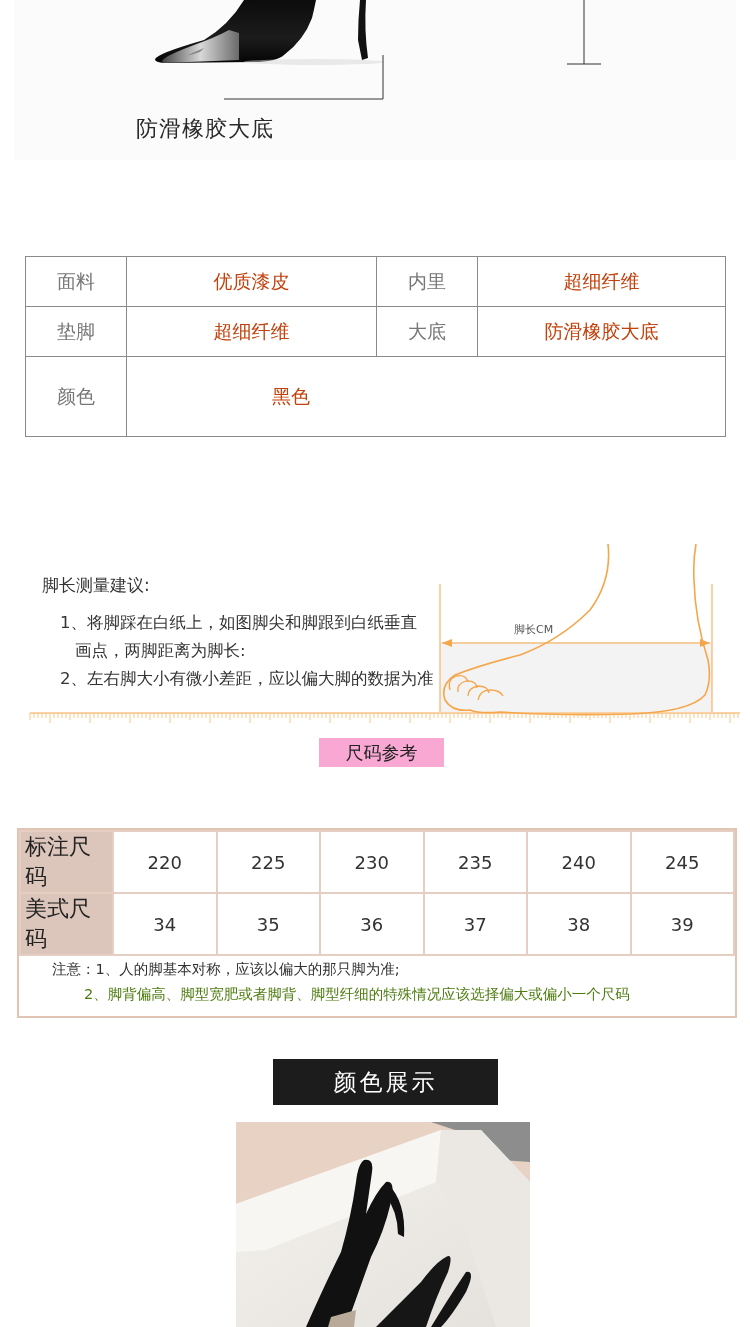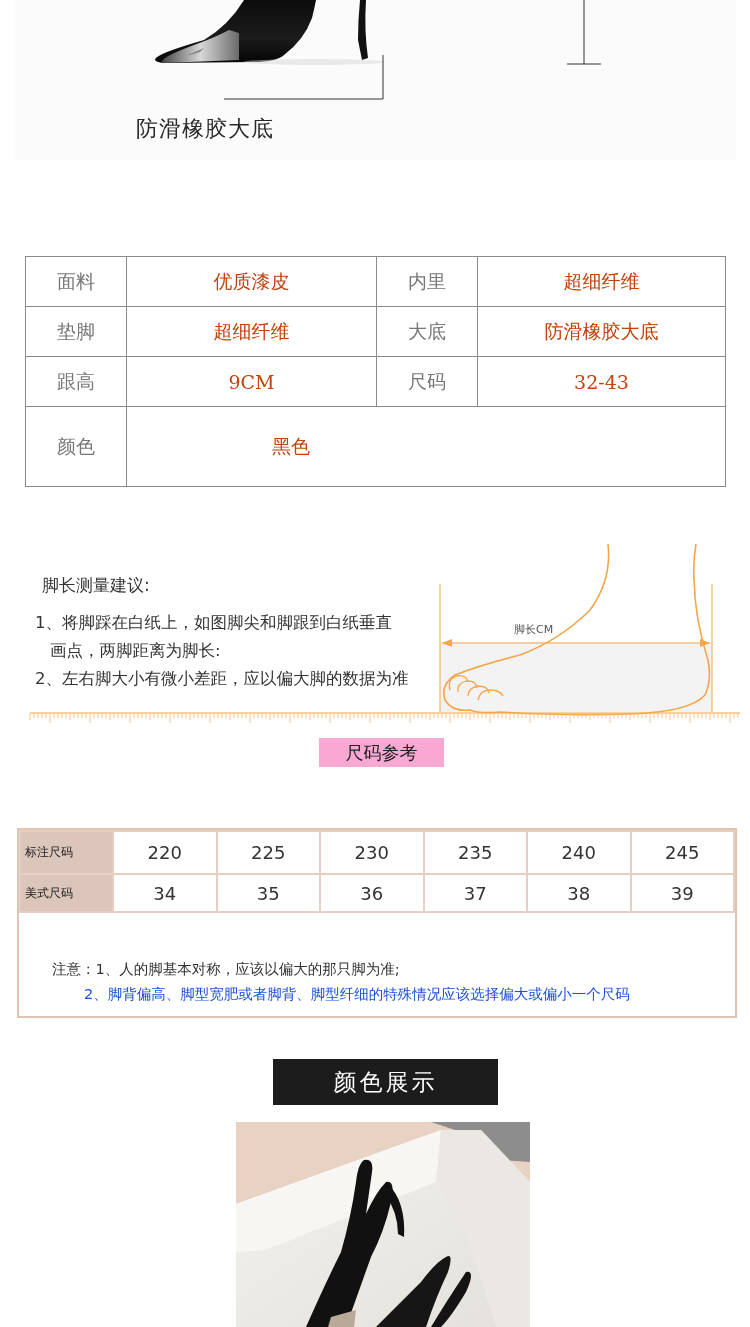--- a/index.html
+++ b/index.html
@@ -14,39 +14,39 @@
   
   .spec { position: absolute; left: 25px; top: 256px; width: 701px; border-collapse: collapse; }
   .spec td { border: 1px solid #8a8a8a; text-align: center; font-size: 19px; height: 50px; }
   .spec td.k { color: #777; width: 101px; }
   .spec td.v { color: #c2410c; font-family: "DejaVu Serif", "Liberation Serif", serif; }
   .spec tr.tall td { height: 80px; }
 
   
   .guide { position: absolute; left: 0; top: 540px; width: 750px; height: 200px; }
   .guide-title { position: absolute; left: 42px; top: 34px; font-size: 17px; color: #333; }
-  .guide-line { position: absolute; font-size: 16.5px; color: #333; white-space: nowrap; }
+  .guide-line { position: absolute; font-size: 16.5px; color: #333; white-space: nowrap; margin-left: 25px; }
   .guide-line.l1 { left: 35px; top: 72px; }
   .guide-line.l2 { left: 50px; top: 100px; }
   .guide-line.l3 { left: 35px; top: 128px; }
   .guide svg { position: absolute; left: 0; top: 0; }
   .foot-label { position: absolute; left: 514px; top: 82px; font-size: 11px; color: #555; }
 
   
   .size-title { position: absolute; left: 319px; top: 738px; width: 125px; height: 29px; background: #f9a8d4; text-align: center; line-height: 29px; font-size: 18px; color: #222; }
   .size-wrap { position: absolute; left: 17px; top: 828px; width: 720px; height: 190px; border: 2px solid #e0c4b4; }
   .size { width: 100%; border-collapse: collapse; }
   .size td { border: 2px solid #e6cfc2; text-align: center; font-size: 18px; color: #333; height: 40px; }
-  .size td.h { background: #dcc5ba; color: #222; width: 93px; text-align: left; padding-left: 4px; font-size: 12px; }
+  .size td.h { background: #dcc5ba; color: #222; width: 93px; text-align: left; padding-left: 4px; font-size: 22px; }
   .size tr.r1 td { height: 43px; }
   .size tr.r2 td { height: 38px; }
   .size tr.r3 td { height: 38px; }
   .size-note { position: absolute; left: 0; top: 121px; width: 100%; height: 65px; }
   .size-note .n1 { position: absolute; left: 33px; top: 9px; font-size: 14.5px; color: #333; white-space: nowrap; }
-  .size-note .n2 { position: absolute; left: 65px; top: 34px; font-size: 14.5px; color: #1d4ed8; white-space: nowrap; }
+  .size-note .n2 { position: absolute; left: 65px; top: 34px; font-size: 14.5px; color: #4d7c0f; white-space: nowrap; }
 
   
   .color-title { position: absolute; left: 273px; top: 1059px; width: 225px; height: 46px; background: #1c1c1c; color: #fff; text-align: center; line-height: 46px; font-size: 23px; letter-spacing: 3px; }
   .photo { position: absolute; left: 236px; top: 1122px; width: 294px; height: 205px; overflow: hidden; background: #e9d6c9; }
   .photo svg { position: absolute; left: 0; top: 0; }
 </style>
 </head>
 <body>
 
 <div class="hero">
@@ -85,26 +85,20 @@
     <td class="k">面料</td>
     <td class="v" style="width:250px">优质漆皮</td>
     <td class="k">内里</td>
     <td class="v">超细纤维</td>
   </tr>
   <tr>
     <td class="k">垫脚</td>
     <td class="v">超细纤维</td>
     <td class="k">大底</td>
     <td class="v">防滑橡胶大底</td>
-  </tr>
-  <tr>
-    <td class="k">跟高</td>
-    <td class="v">9CM</td>
-    <td class="k">尺码</td>
-    <td class="v">32-43</td>
   </tr>
   <tr class="tall">
     <td class="k">颜色</td>
     <td class="v" colspan="3" style="text-align:left;padding-left:145px">黑色</td>
   </tr>
 </tbody>
   </table>
 
 <div class="guide">
   <svg width="750" height="200">

